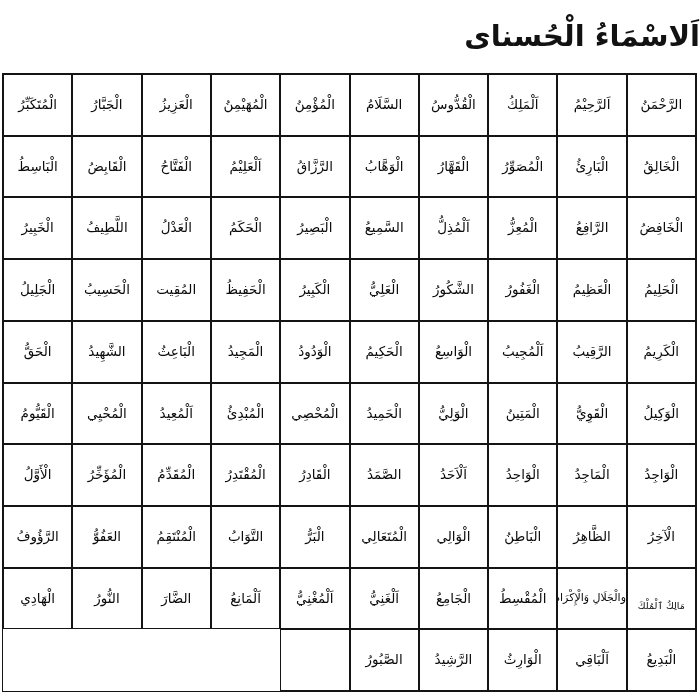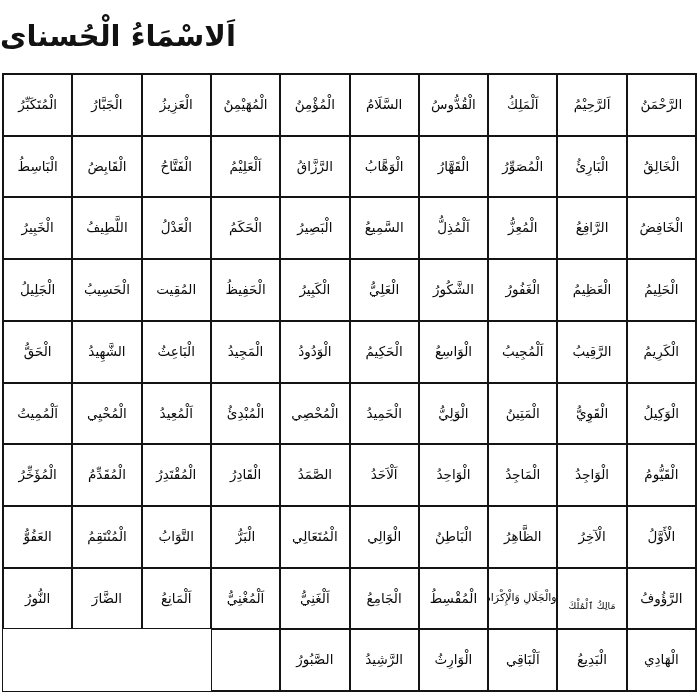--- a/index.html
+++ b/index.html
@@ -13,21 +13,21 @@
     position: relative;
     font-family: "DejaVu Sans", sans-serif;
     color: #000000;
     overflow: hidden;
   }
   .title {
     position: absolute;
     top: 10px;
     left: 0;
     width: 100%;
-    text-align: left;
+    text-align: right;
     direction: rtl;
     font-size: 29px;
     font-weight: bold;
     letter-spacing: 0;
     line-height: 52px;
     color: #121212;
   }
   .names-grid {
     position: absolute;
     left: 2px;
@@ -245,23 +245,20 @@
     <div class="cell">
       <span class="name">الْمُبْدِئُ</span>
     </div>
     <div class="cell">
       <span class="name">اَلْمُعِيدُ</span>
     </div>
     <div class="cell">
       <span class="name">الْمُحْيِي</span>
     </div>
     <div class="cell">
-      <span class="name">اَلْمُمِيتُ</span>
-    </div>
-    <div class="cell">
       <span class="name">الْقَيُّومُ</span>
     </div>
     <div class="cell">
       <span class="name">الْوَاجِدُ</span>
     </div>
     <div class="cell">
       <span class="name">الْمَاجِدُ</span>
     </div>
     <div class="cell">
       <span class="name">الْوَاحِدُ</span>

